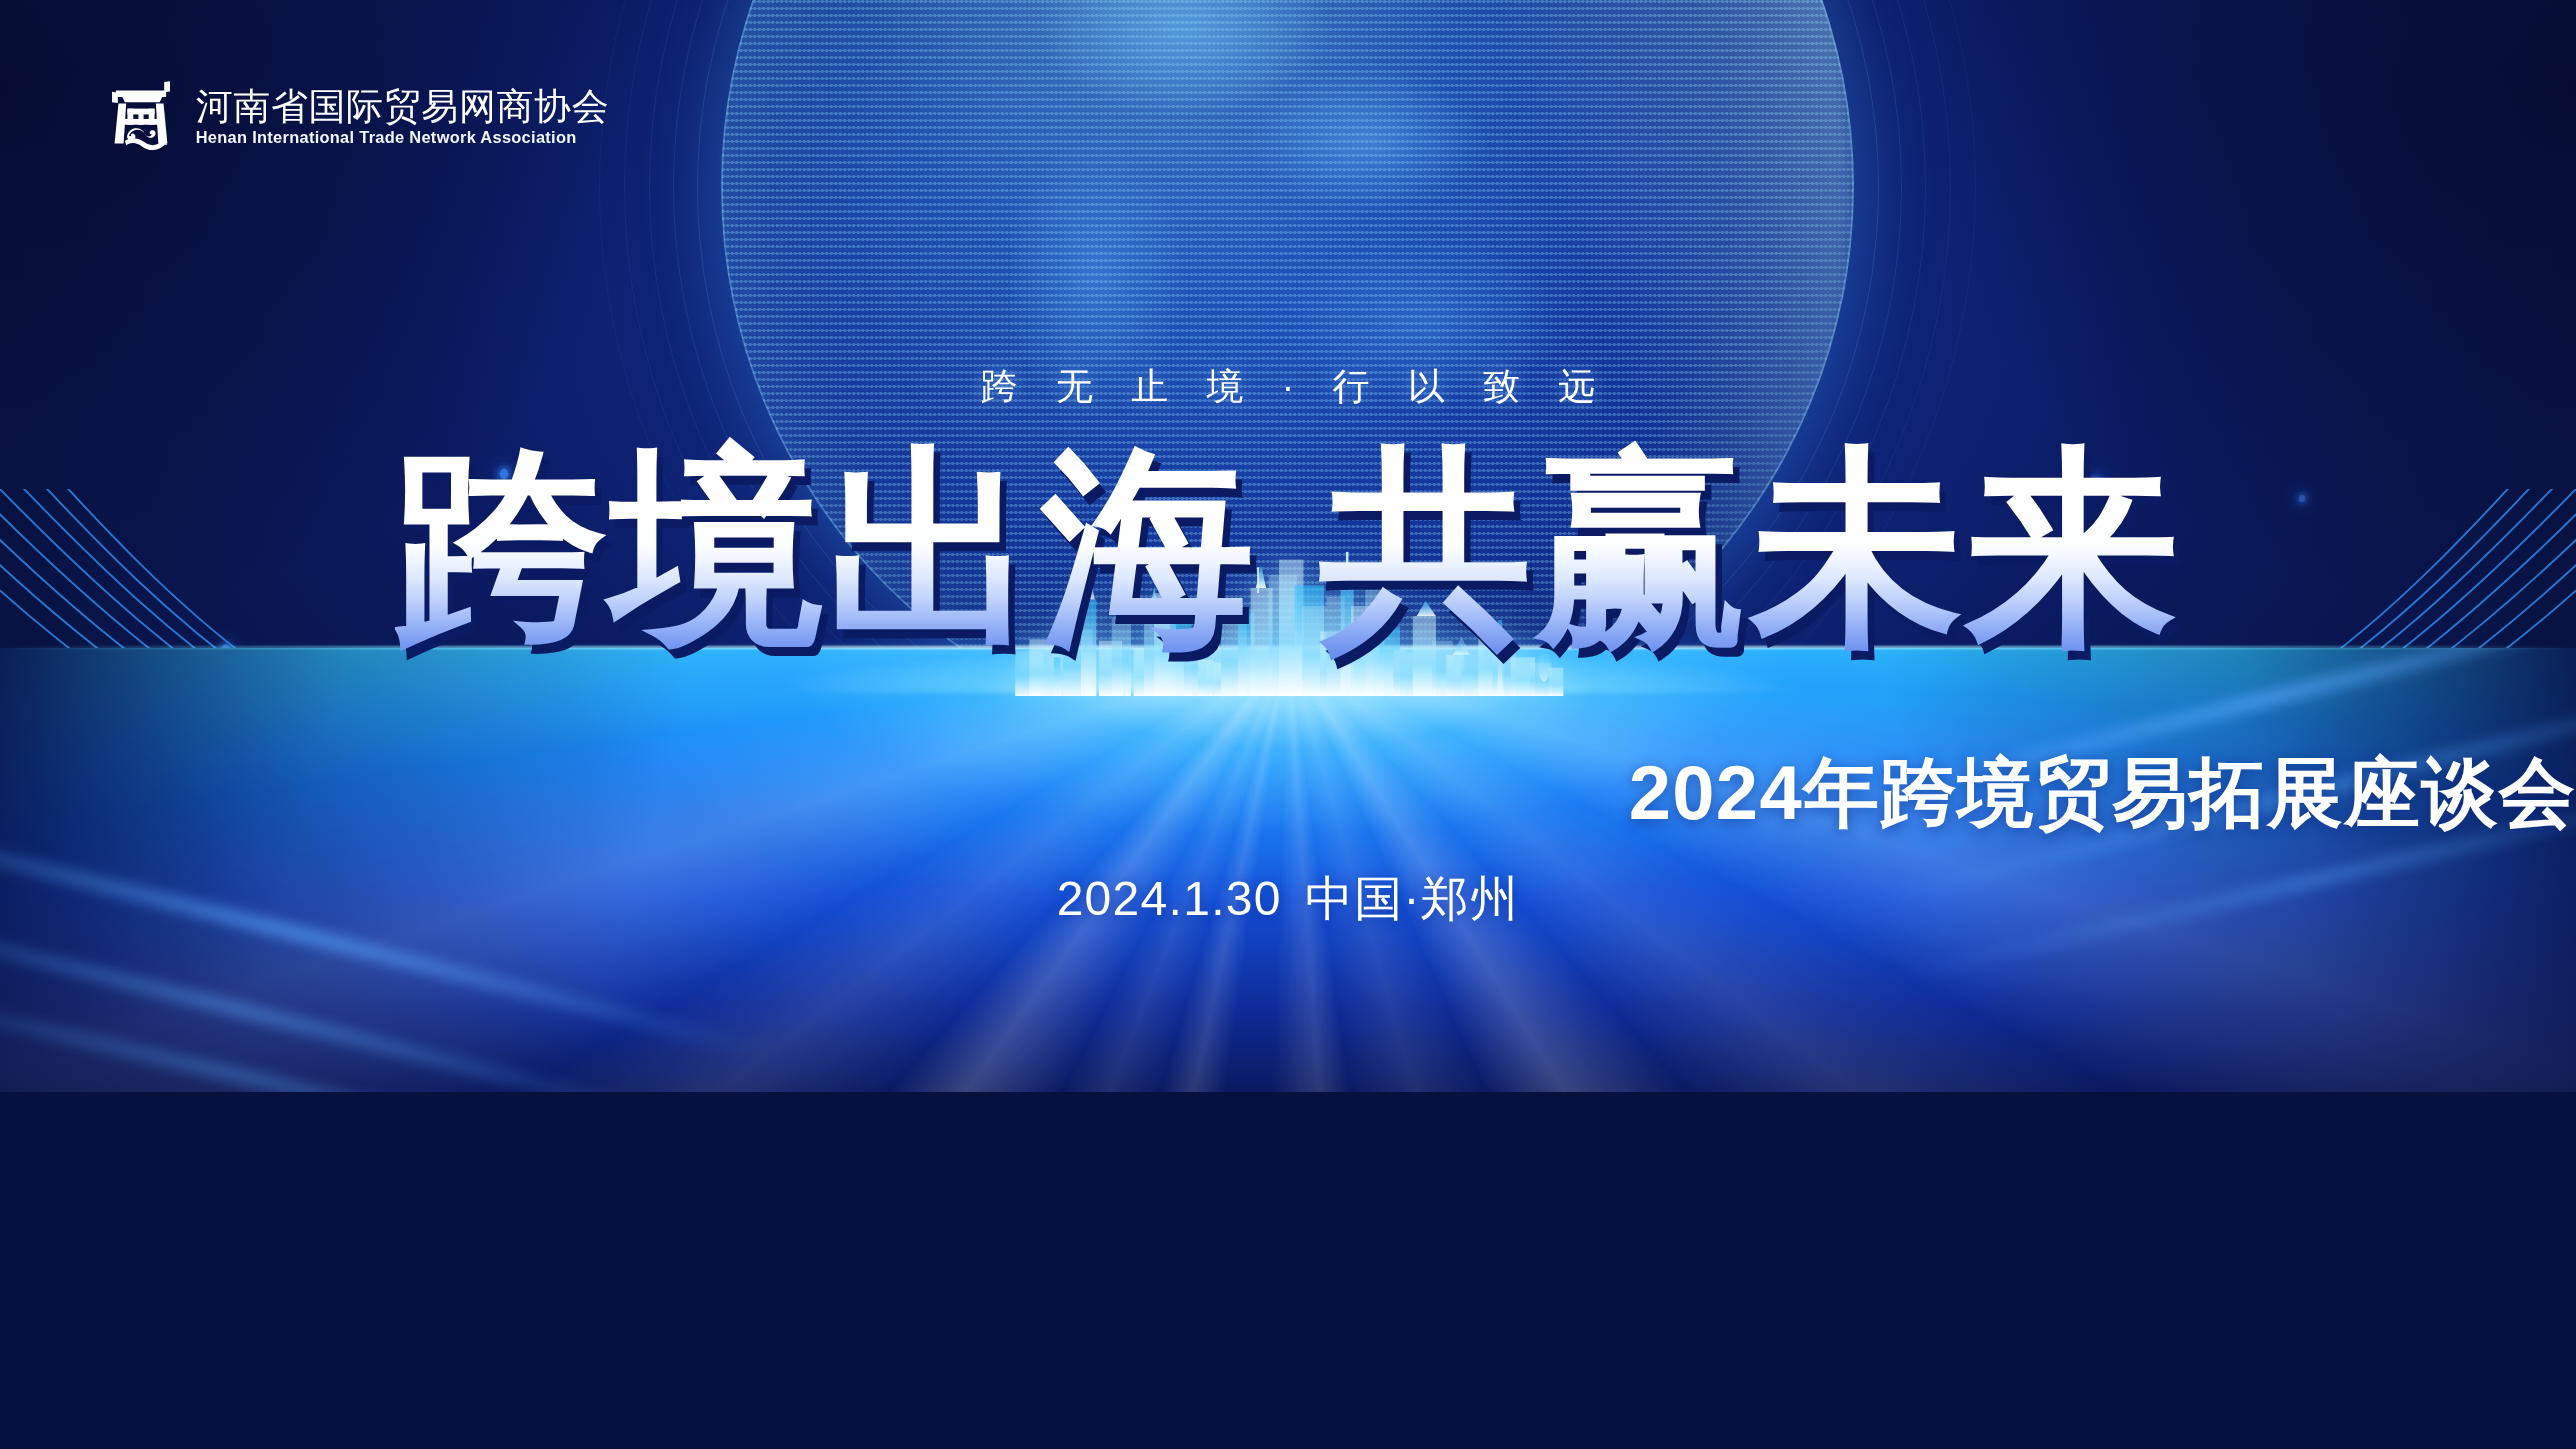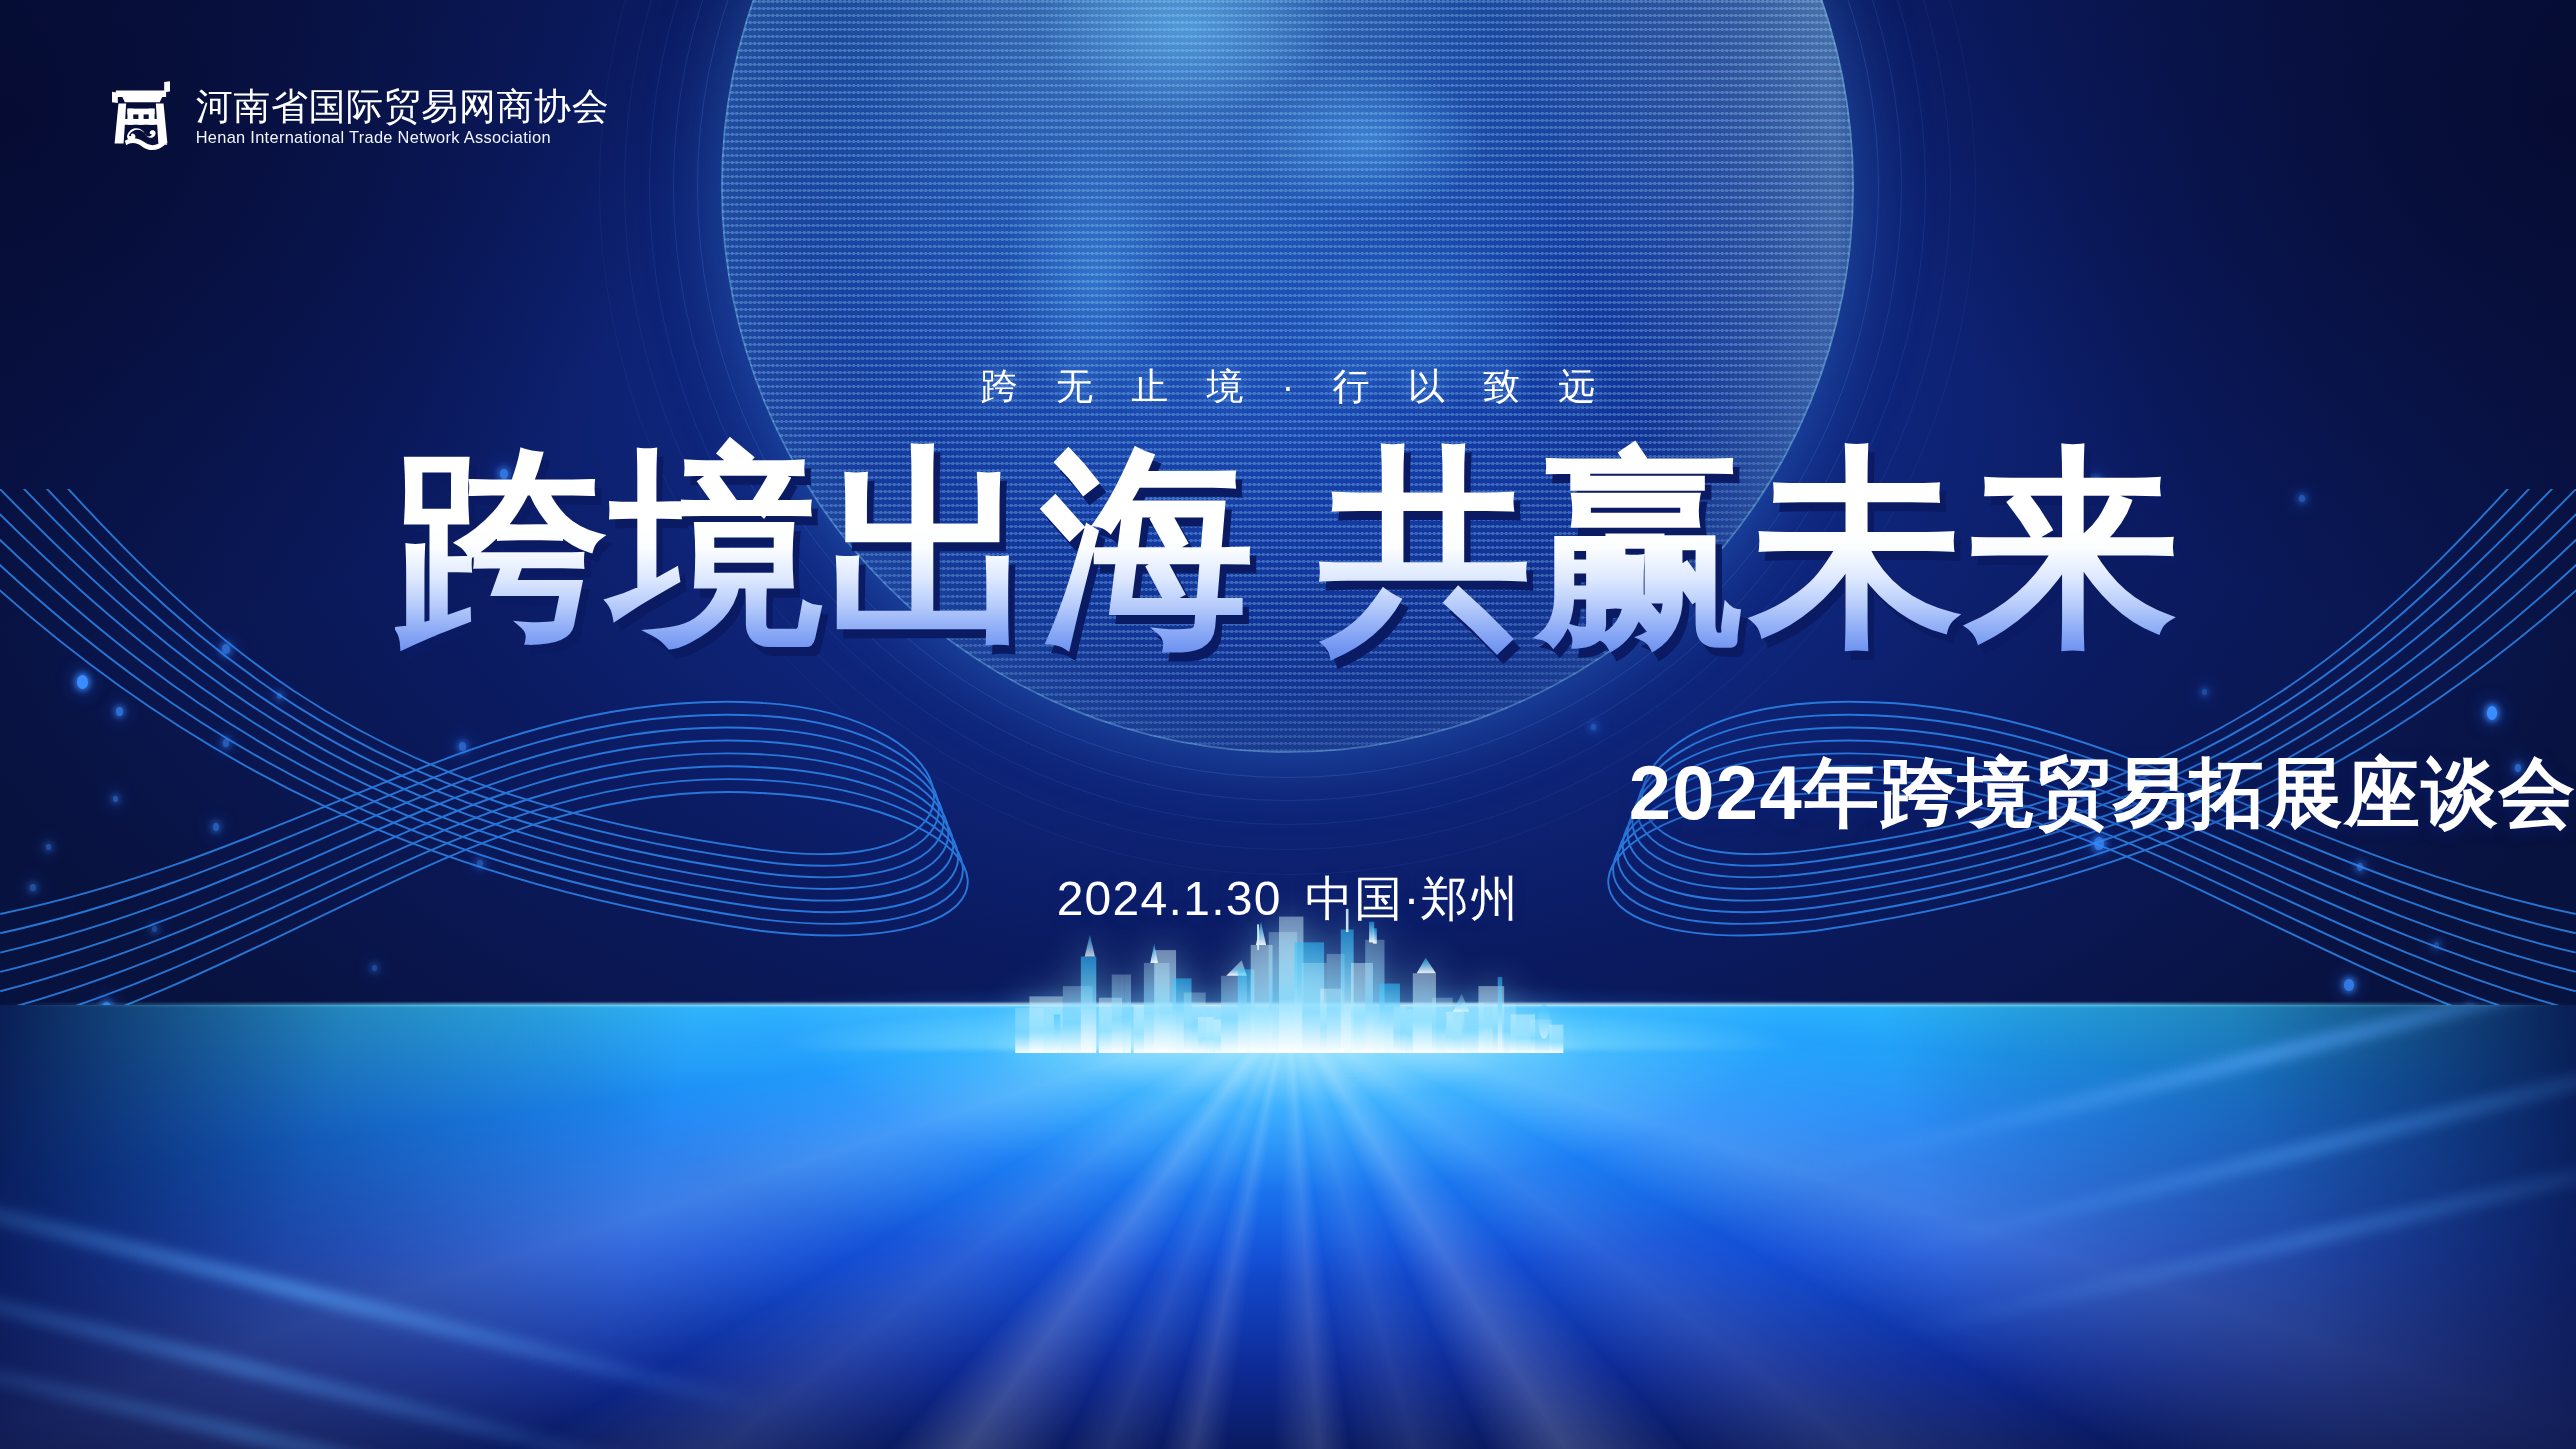--- a/index.html
+++ b/index.html
@@ -4,21 +4,21 @@
 <style>
   * { margin:0; padding:0; box-sizing:border-box; }
   html,body { width:2576px; height:1449px; overflow:hidden; background:#07113f; }
 
   body{
     font-family:"Liberation Sans","DejaVu Sans",sans-serif;
   }
 
   #stage{
     position:relative;
-    width:2576px; height:1449px;
+    width:2576px; height:1092px;
     overflow:hidden;
     background:
       radial-gradient(ellipse 1417px 902px at 50% 28%, #14369e 0%, #102a86 32%, #0b1b62 62%, #08123f 100%),
       #08123f;
   }
 
   
   .vignette{
     position:absolute; inset:0;
     background:
@@ -177,21 +177,21 @@
   }
   .logo-mark{ width:76px; height:76px; flex:0 0 auto; }
   .logo-text{ display:flex; flex-direction:column; gap:3.9px; }
   .logo-cn{
     font-size:37px; line-height:1;
     color:#fff; letter-spacing:0.6px; font-weight:400;
     white-space:nowrap;
   }
   .logo-en{
     font-size:16.4px; line-height:1;
-    color:#f2f6ff; letter-spacing:0.3px; font-weight:400;
+    color:#f2f6ff; letter-spacing:0.3px; font-weight:700;
     white-space:nowrap;
   }
 
   
   .tagline{
     position:absolute; left:0; top:368px; width:2576px;
     text-align:center; z-index:40;
     font-size:37px; line-height:1;
     letter-spacing:14px; color:#ffffff; font-weight:400;
     text-indent:14px;

